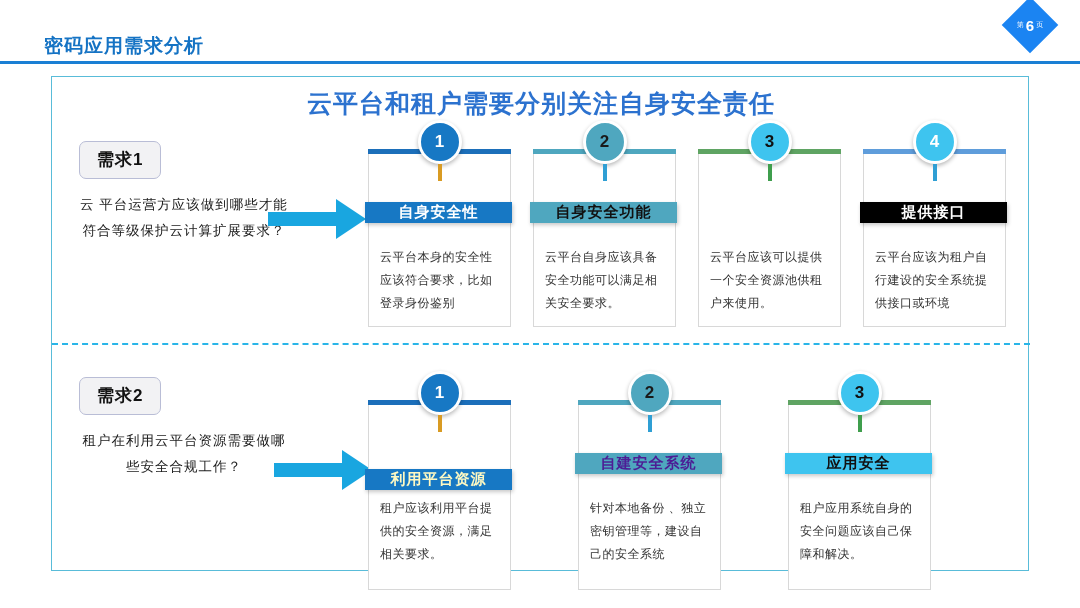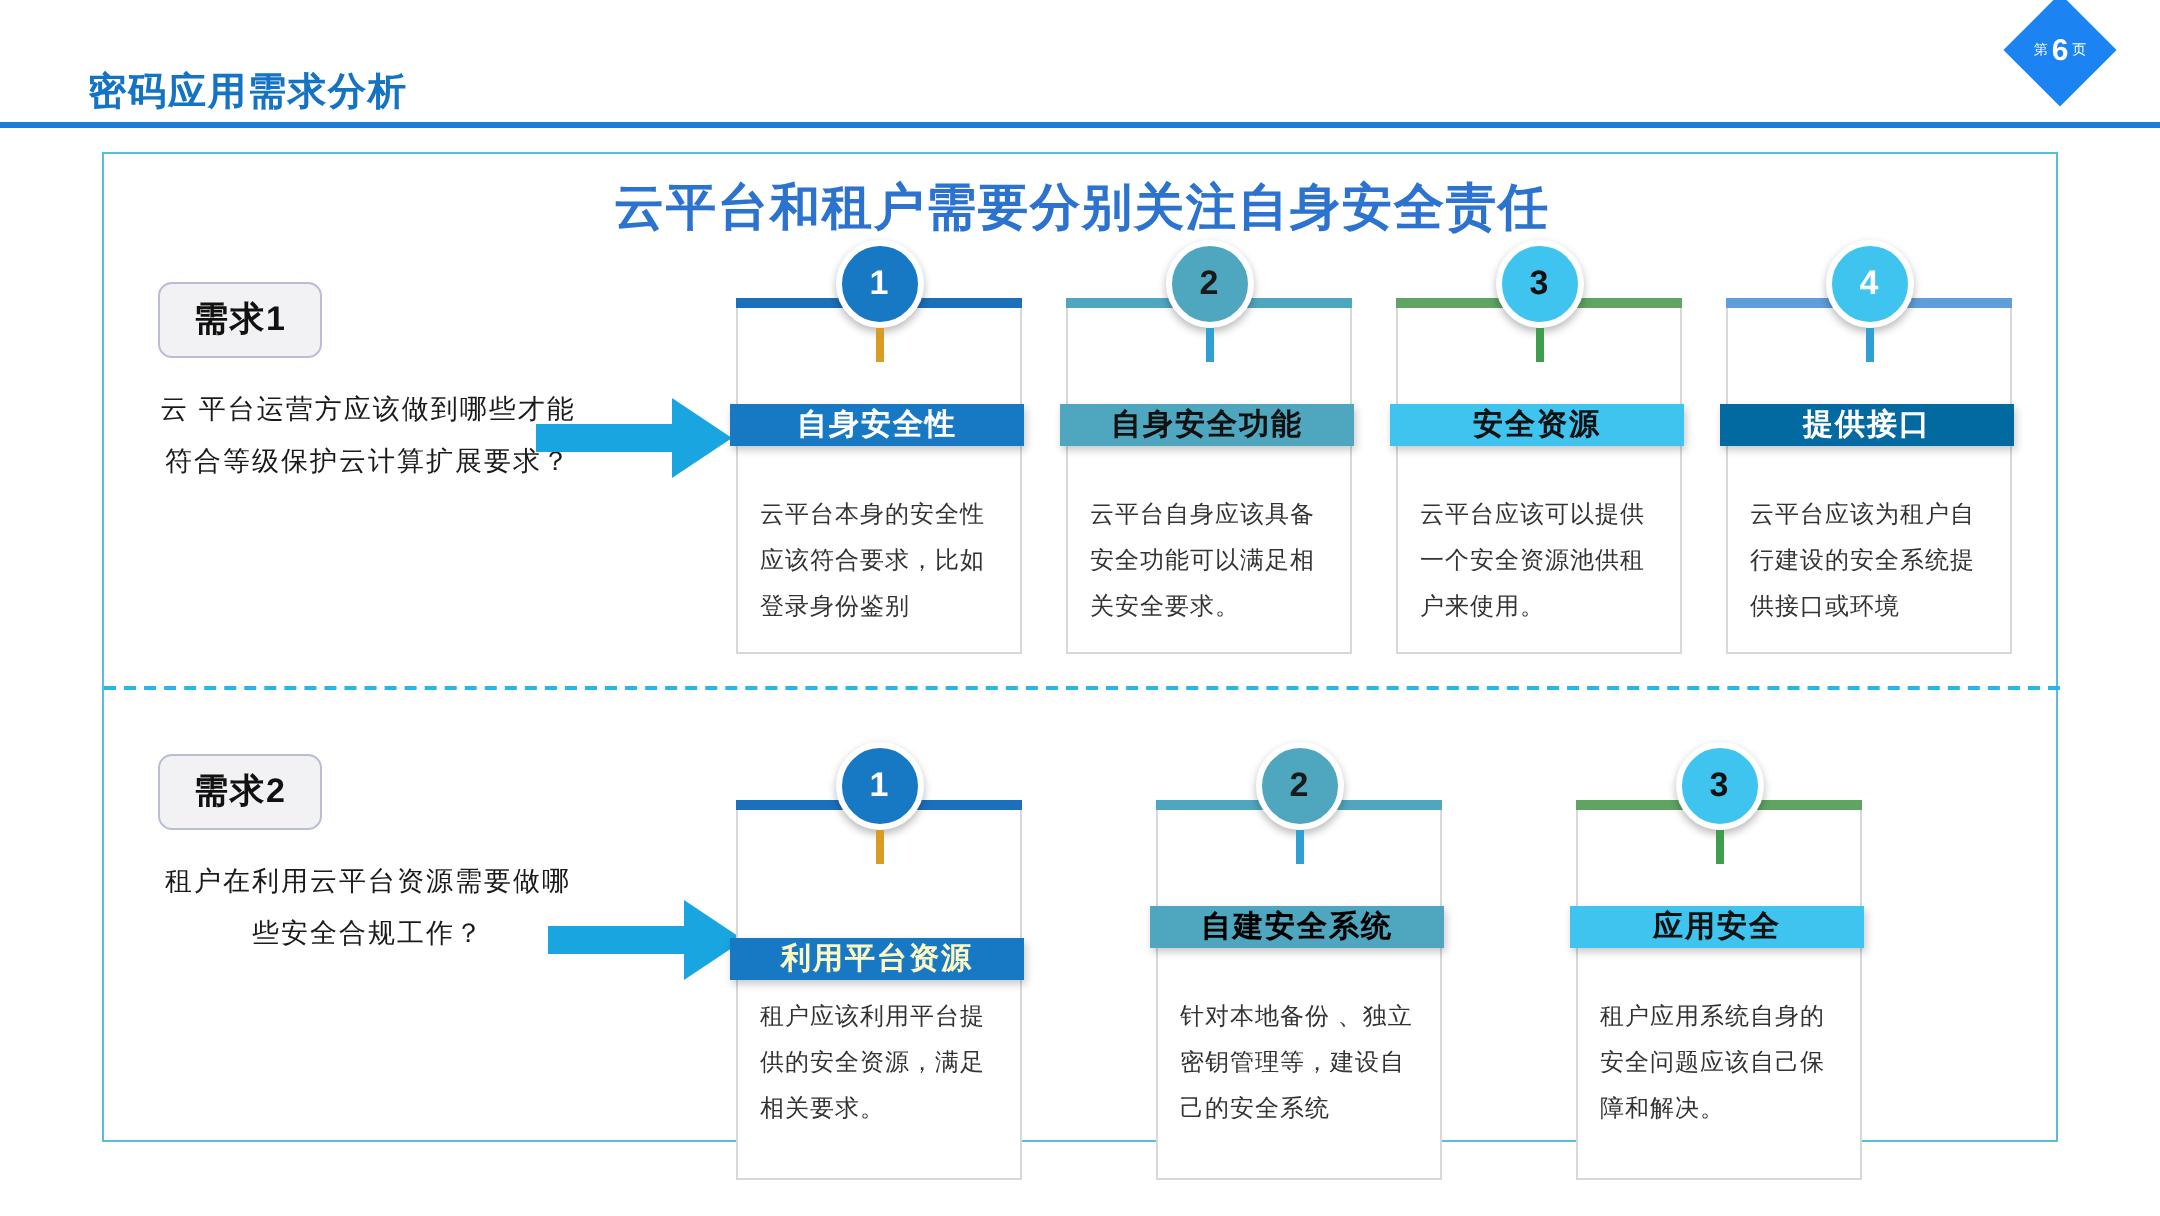--- a/index.html
+++ b/index.html
@@ -141,42 +141,41 @@
         <div class="card-topbar" style="background: rgb(79, 167, 191);"></div>
         <div class="circle" style="background: rgb(79, 167, 191); color: rgb(26, 26, 26);">2</div>
         <div class="stem" style="background: rgb(47, 159, 212);"></div>
         <div class="card-title" style="top: 52px; background: rgb(79, 167, 191); color: rgb(17, 17, 17);">自身安全功能</div>
         <div class="card-body" style="position: absolute; top: 96px; left: 0px; width: 143px; box-sizing: border-box;">云平台自身应该具备安全功能可以满足相关安全要求。</div>
       </div>
       <div class="card" style="left: 646px; top: 72px; height: 178px;">
         <div class="card-topbar" style="background: rgb(95, 164, 99);"></div>
         <div class="circle" style="background: rgb(62, 196, 239); color: rgb(17, 17, 17);">3</div>
         <div class="stem" style="background: rgb(63, 158, 77);"></div>
-        <div class="card-title" style="top: 52px; background: rgb(62, 196, 239); color: rgb(17, 17, 17);">安全资源</div>
         <div class="card-body" style="position: absolute; top: 96px; left: 0px; width: 143px; box-sizing: border-box;">云平台应该可以提供一个安全资源池供租户来使用。</div>
       </div>
       <div class="card" style="left: 811px; top: 72px; height: 178px;">
         <div class="card-topbar" style="background: rgb(95, 157, 219);"></div>
         <div class="circle" style="background: rgb(62, 196, 239); color: rgb(255, 255, 255);">4</div>
         <div class="stem" style="background: rgb(47, 159, 212);"></div>
-        <div class="card-title" style="top: 52px; background: #0369a1; color: rgb(255, 255, 255);">提供接口</div>
+        <div class="card-title" style="top: 52px; background: #000000; color: rgb(255, 255, 255);">提供接口</div>
         <div class="card-body" style="position: absolute; top: 96px; left: 0px; width: 143px; box-sizing: border-box;">云平台应该为租户自行建设的安全系统提供接口或环境</div>
       </div>
       <div class="card" style="left: 316px; top: 323px; height: 190px;">
         <div class="card-topbar" style="background: rgb(28, 111, 186);"></div>
         <div class="circle" style="background: rgb(23, 120, 196); color: rgb(255, 255, 255);">1</div>
         <div class="stem" style="background: rgb(217, 155, 35);"></div>
         <div class="card-title" style="top: 68px; background: rgb(23, 120, 196); color: #fef9c3;">利用平台资源</div>
         <div class="card-body" style="position: absolute; top: 96px; left: 0px; width: 143px; box-sizing: border-box;">租户应该利用平台提供的安全资源，满足相关要求。</div>
       </div>
       <div class="card" style="left: 526px; top: 323px; height: 190px;">
         <div class="card-topbar" style="background: rgb(79, 167, 191);"></div>
         <div class="circle" style="background: rgb(79, 167, 191); color: rgb(26, 26, 26);">2</div>
         <div class="stem" style="background: rgb(47, 159, 212);"></div>
-        <div class="card-title" style="top: 52px; background: rgb(79, 167, 191); color: #000000;">自建安全系统</div>
+        <div class="card-title" style="top: 52px; background: rgb(79, 167, 191); color: #4c1d95;">自建安全系统</div>
         <div class="card-body" style="position: absolute; top: 96px; left: 0px; width: 143px; box-sizing: border-box;">针对本地备份 、独立密钥管理等，建设自己的安全系统</div>
       </div>
       <div class="card" style="left: 736px; top: 323px; height: 190px;">
         <div class="card-topbar" style="background: rgb(95, 164, 99);"></div>
         <div class="circle" style="background: rgb(62, 196, 239); color: rgb(17, 17, 17);">3</div>
         <div class="stem" style="background: rgb(63, 158, 77);"></div>
         <div class="card-title" style="top: 52px; background: rgb(62, 196, 239); color: rgb(17, 17, 17);">应用安全</div>
         <div class="card-body" style="position: absolute; top: 96px; left: 0px; width: 143px; box-sizing: border-box;">租户应用系统自身的安全问题应该自己保障和解决。</div>
       </div>
     </div>

